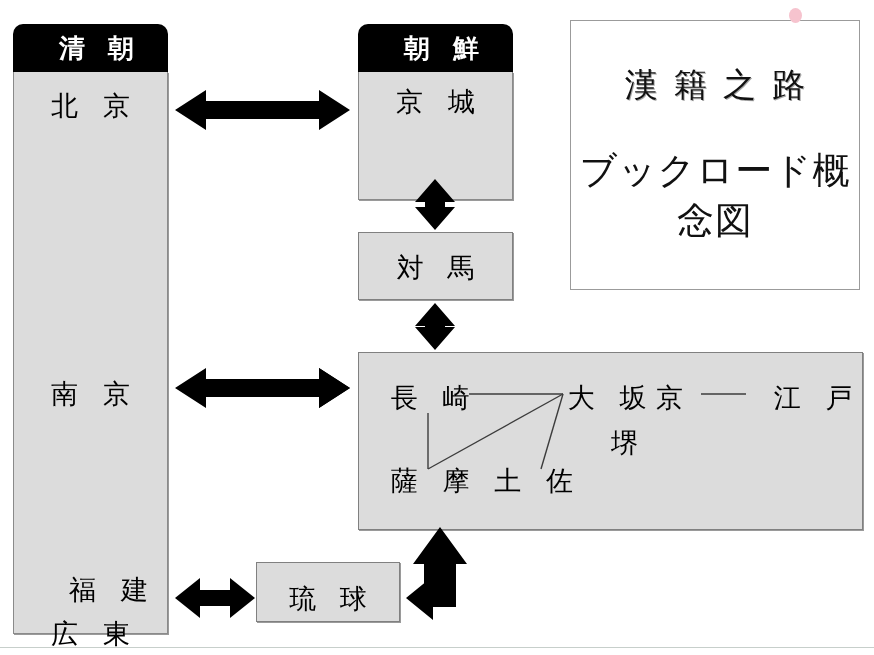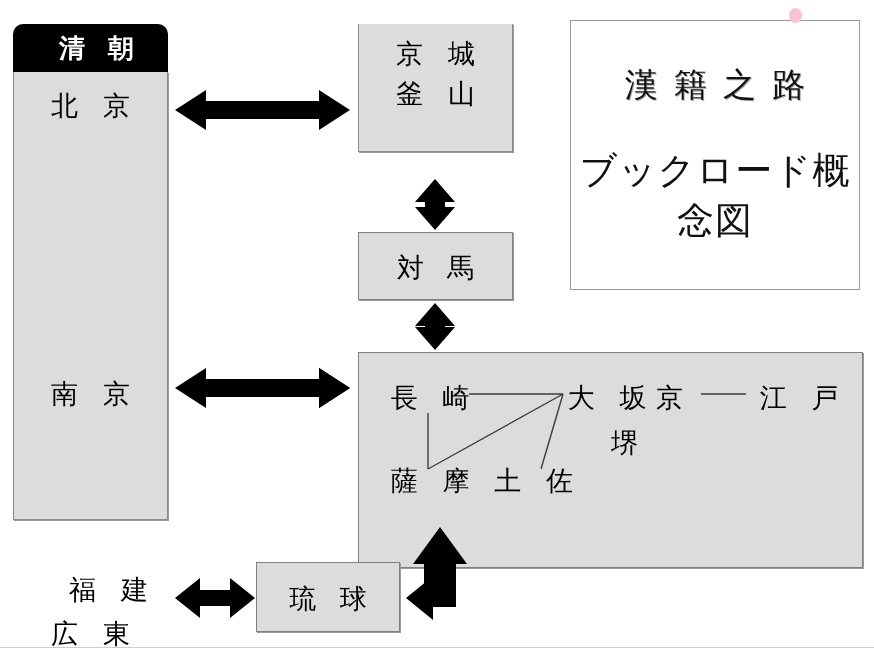--- a/index.html
+++ b/index.html
@@ -142,60 +142,60 @@
     background: #c7cfcb;
   }
 </style>
 </head>
 <body>
 
 <div id="canvas">
 
   <div class="panel" id="panel-qing" style="left:13px; top:24px; width:155px; height:610px;">
     <div class="panel-header" style="height:48px;">清 朝</div>
-    <div class="panel-body" style="height:448px;">
+    <div class="panel-body" style="height:562px;">
       <div class="city-line" style="top:16px;">北 京</div>
       <div class="city-line" style="top:304px;">南 京</div>
       <div class="city-line" style="top:500px;padding-left:18px;">福 建</div>
       <div class="city-line" style="top:544px;text-align:center;">広 東</div>
     </div>
   </div>
 
   <div class="panel" id="panel-korea" style="left:358px; top:24px; width:155px; height:152px;">
+    <div class="panel-header" style="height:48px;">朝 鮮</div>
     <div class="panel-body" style="height:128px;">
       <div class="city-line" style="top:12px;">京 城</div>
-      <div class="city-line" style="top:52px;">釜 山</div>
     </div>
   </div>
 
   <div class="node" id="node-tsushima" style="left:358px; top:232px; width:155px; height:68px;">
-    <div class="node-label" style="position:absolute; left:0; top:17px; width:100%; text-align:center;font-family:Liberation Serif, serif;">対 馬</div>
-  </div>
-
-  <div class="node" id="node-japan" style="left:358px; top:352px; width:505px; height:216px;">
+    <div class="node-label" style="position:absolute; left:0; top:17px; width:100%; text-align:center;">対 馬</div>
+  </div>
+
+  <div class="node" id="node-japan" style="left:358px; top:352px; width:505px; height:178px;">
 
     <div class="jp-label" style="left:23px; top:27px;">長 崎</div>
     <div class="jp-label" style="left:200px; top:27px;">大 坂</div>
     <div class="jp-label tight" style="left:297px; top:27px;">京</div>
-    <div class="jp-label" style="left:392px; top:27px;">江 戸</div>
+    <div class="jp-label" style="left:406px; top:27px;">江 戸</div>
     <div class="jp-label tight" style="left:252px; top:72px;">堺</div>
     <div class="jp-label" style="left:23px; top:110px;">薩 摩 土 佐</div>
 
     <svg width="505" height="171" style="position:absolute; left:0; top:0;">
       <g stroke="#3c3c3c" stroke-width="1.4" fill="none">
         <line x1="110" y1="41" x2="204" y2="41"></line>
         <line x1="69" y1="60" x2="69" y2="116"></line>
         <line x1="69" y1="116" x2="204" y2="41"></line>
         <line x1="182" y1="116" x2="204" y2="41"></line>
         <line x1="342" y1="41" x2="387" y2="41"></line>
       </g>
     </svg>
   </div>
 
-  <div class="node" id="node-ryukyu" style="left:256px; top:562px; width:144px; height:70px;text-decoration:underline;">
+  <div class="node" id="node-ryukyu" style="left:256px; top:562px; width:144px; height:60px;text-decoration:underline;">
     <div class="node-label" style="position:absolute; left:0; top:18px; width:100%; text-align:center;">琉 球</div>
   </div>
 
   <div id="title-card" style="left:570px; top:20px; width:290px; height:270px;">
     <div id="title-main">漢 籍 之 路</div>
     <div id="title-sub">ブックロード概念図</div>
   </div>
   <div id="pink-dot"></div>
 
   <svg id="arrows">

